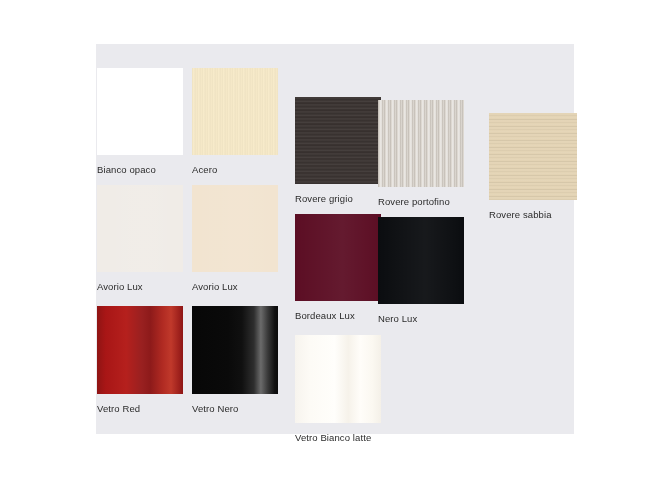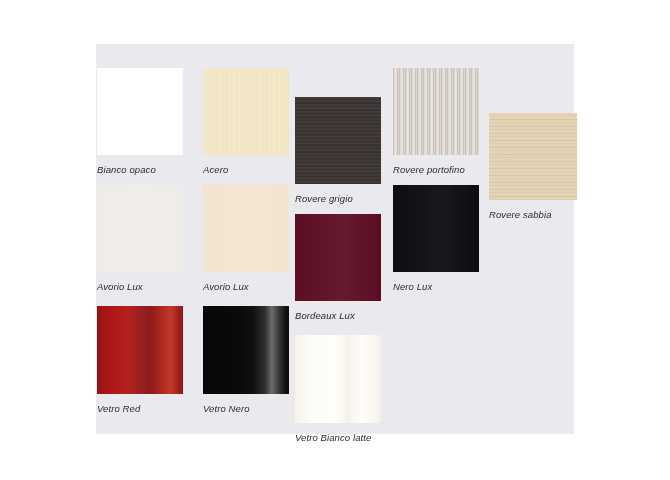--- a/index.html
+++ b/index.html
@@ -12,21 +12,20 @@
     height: 480px;
     overflow: hidden;
     font-family: "Liberation Sans", sans-serif;
   }
 
   #stage {
     position: relative;
     width: 670px;
     height: 480px;
     background: #ffffff;
-    font-style: italic;
   }
 
   
   #palette-panel {
     position: absolute;
     left: 96px;
     top: 44px;
     width: 478px;
     height: 390px;
     background: #eaeaee;
@@ -41,23 +40,23 @@
   .row-2 { top: 141px; }
   .row-3 { top: 262px; }
 
   .swatch-cell {
     position: absolute;
     top: 0;
   }
 
   
   .col-1 { left: 1px;   }
-  .col-2 { left: 107px;  }
+  .col-2 { left: 96px;  }
   .col-3 { left: 199px; margin-top: 29px; }
-  .col-4 { left: 297px; }
+  .col-4 { left: 282px; margin-top: 32px; }
   .col-5 { left: 393px; margin-top: 45px; }
 
   .chip {
     width: 86px;
     height: 87px;
     position: relative;
     overflow: hidden;
     background: #ffffff;
   }
   .chip-wide { width: 88px; }

